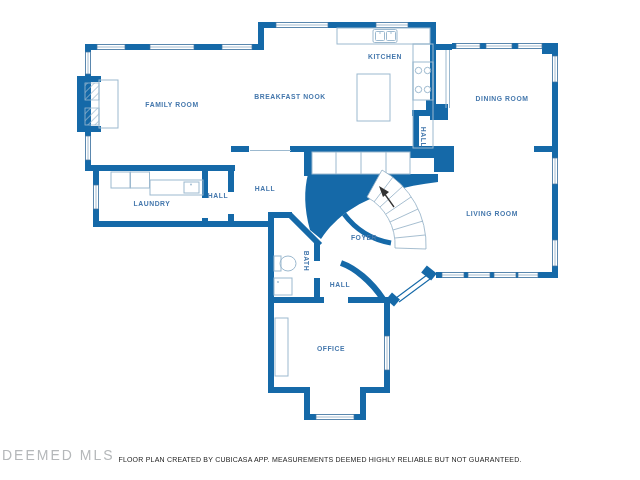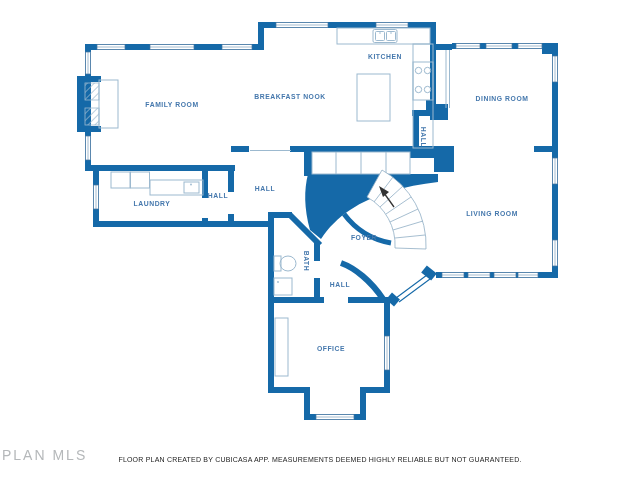--- a/index.html
+++ b/index.html
@@ -253,15 +253,15 @@
     <text class="roomlabel" x="218" y="198">HALL</text>
     <text class="roomlabel" x="265" y="191">HALL</text>
     <text class="roomlabel" x="492" y="216">LIVING ROOM</text>
     <text class="roomlabel" x="364" y="240">FOYER</text>
     <text class="roomlabel" x="306" y="263" transform="rotate(90 306 261)">BATH</text>
     <text class="roomlabel" x="340" y="287">HALL</text>
     <text class="roomlabel" x="331" y="351">OFFICE</text>
   </g>
 </svg>
 
-<div class="watermark">PLAN MLS</div>
+<div class="watermark">DEEMED MLS</div>
 <div class="footer">FLOOR PLAN CREATED BY CUBICASA APP. MEASUREMENTS DEEMED HIGHLY RELIABLE BUT NOT GUARANTEED.</div>
 </div>
 
 </body></html>

